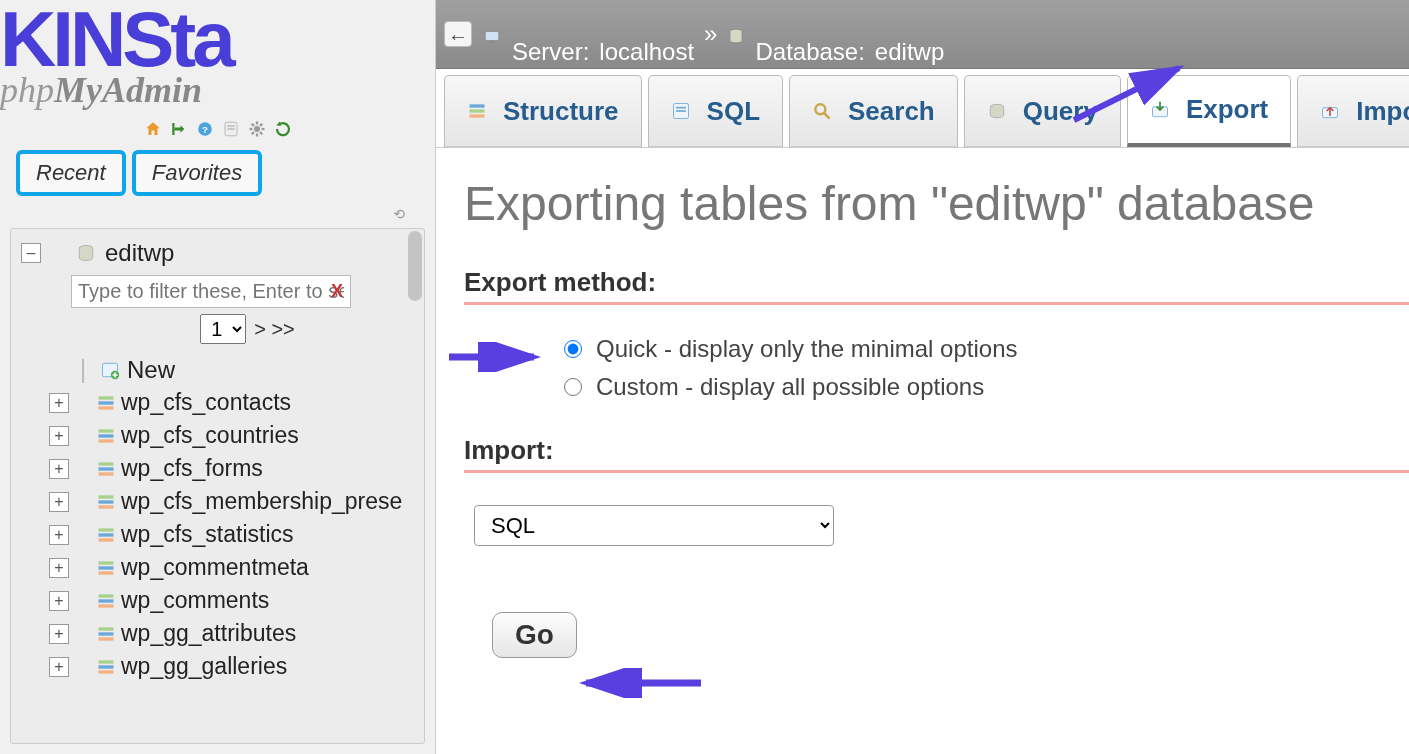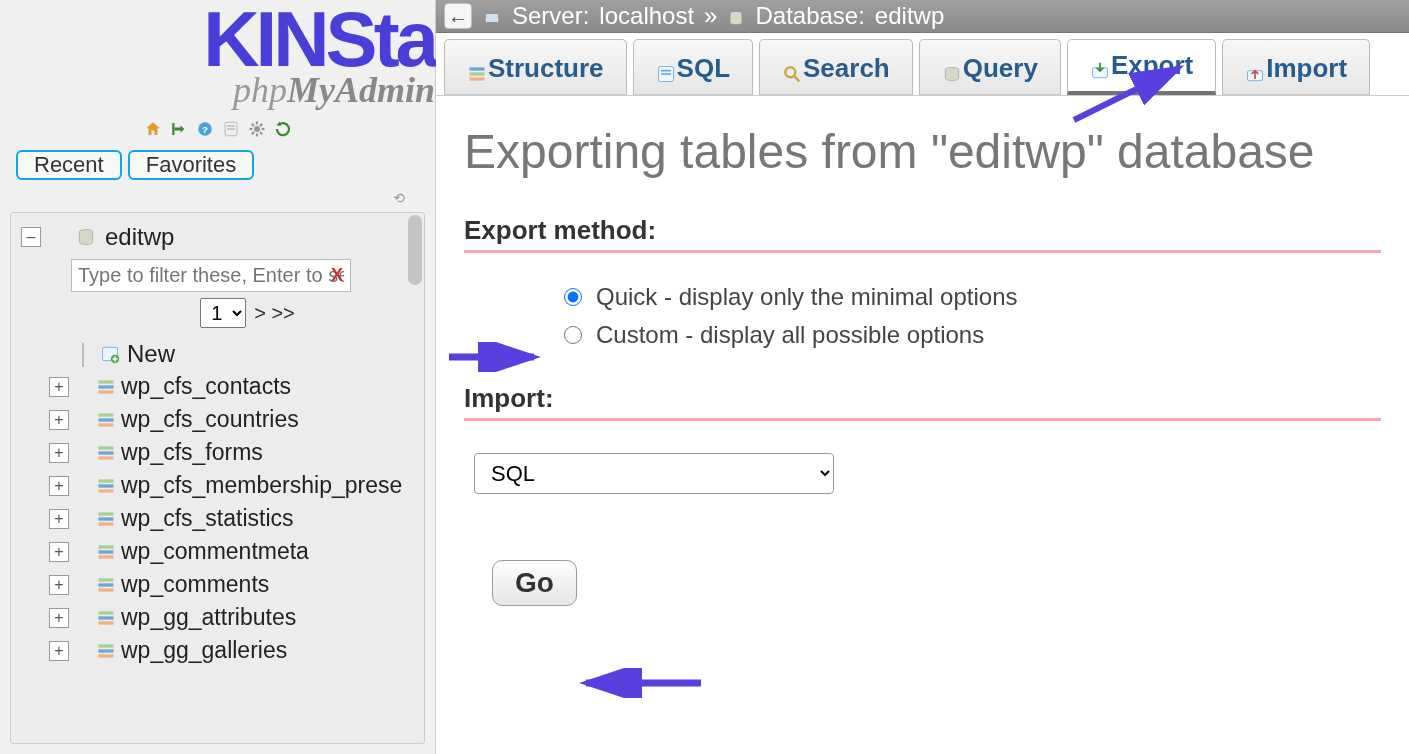--- a/index.html
+++ b/index.html
@@ -17,21 +17,21 @@
 .sidebar {
   width: 436px;
   min-width: 436px;
   background: #f0f0f0;
   border-right: 1px solid #ccc;
   display: flex;
   flex-direction: column;
   position: relative;
 }
 .logo-block {
-  text-align: right;
+  text-align: left;
   padding: 6px 0 0 0;
 }
 .kinsta {
   font-family: Arial, sans-serif;
   font-size: 78px;
   font-weight: 900;
   color: #4a3ed8;
   letter-spacing: -4px;
   line-height: 0.85;
 }
@@ -64,26 +64,27 @@
   font-size: 16px;
 }
 
 .btnrow {
   display: flex;
   gap: 6px;
   padding: 0 16px 10px 16px;
 }
 .btnrow button {
   background: #f8f8f8;
-  border: 2px solid #0ea5e9;
+  border: 4px solid #0ea5e9;
   border-radius: 6px;
-  padding: 0 16px;
+  padding: 6px 16px;
   font-size: 22px;
   color: #333;
   cursor: pointer;
+  font-style: italic;
 }
 .linkicon-row {
   text-align: right;
   padding: 0 30px 6px 0;
   color: #999;
   font-size: 14px;
 }
 
 .treewrap {
   flex: 1;
@@ -216,39 +217,39 @@
   background: #f5f5f5;
   border: 1px solid #bbb;
   border-radius: 4px;
   display: inline-flex;
   align-items: center;
   justify-content: center;
   color: #444;
   font-size: 20px;
   cursor: pointer;
 }
-.crumb .link { color: #fff; }
+.crumb .link { color: #fff; margin-top: 36px; }
 .crumb .sep { color: #fff; }
 
 .tabs {
   display: flex;
   gap: 6px;
   padding: 6px 8px 0 8px;
   border-bottom: 1px solid #ccc;
   background: #fff;
 }
 .tab {
   background: linear-gradient(#f7f7f7,#e6e6e6);
   border: 1px solid #bbb;
   border-bottom: 1px solid #ccc;
   border-radius: 5px 5px 0 0;
-  padding: 10px 22px;
-  display: flex;
-  align-items: flex-end;
-  gap: 1px;
+  padding: 18px 22px;
+  display: flex;
+  align-items: center;
+  gap: 16px;
   font-size: 26px;
   font-weight: 700;
   color: #265d8e;
   cursor: pointer;
 }
 .tab.active {
   background: #fff;
   border-bottom: 4px solid #737373;
 }
 .tab .ti { font-size: 20px; display:inline-flex; }

